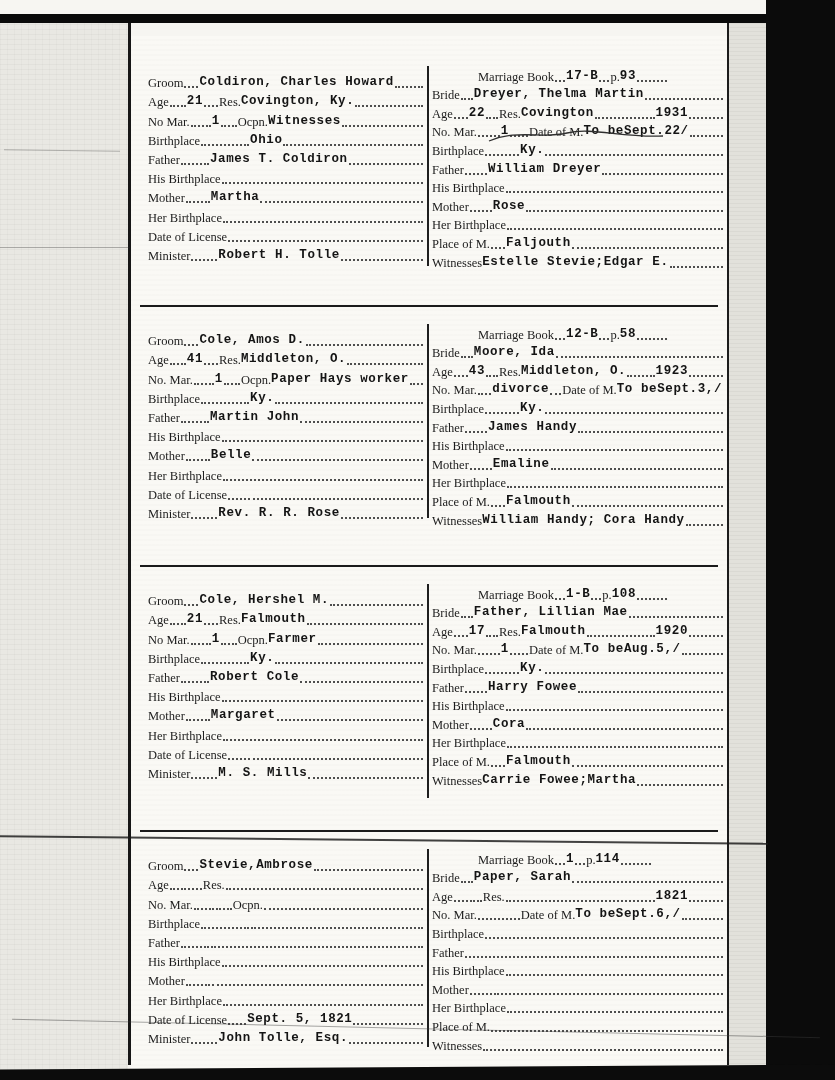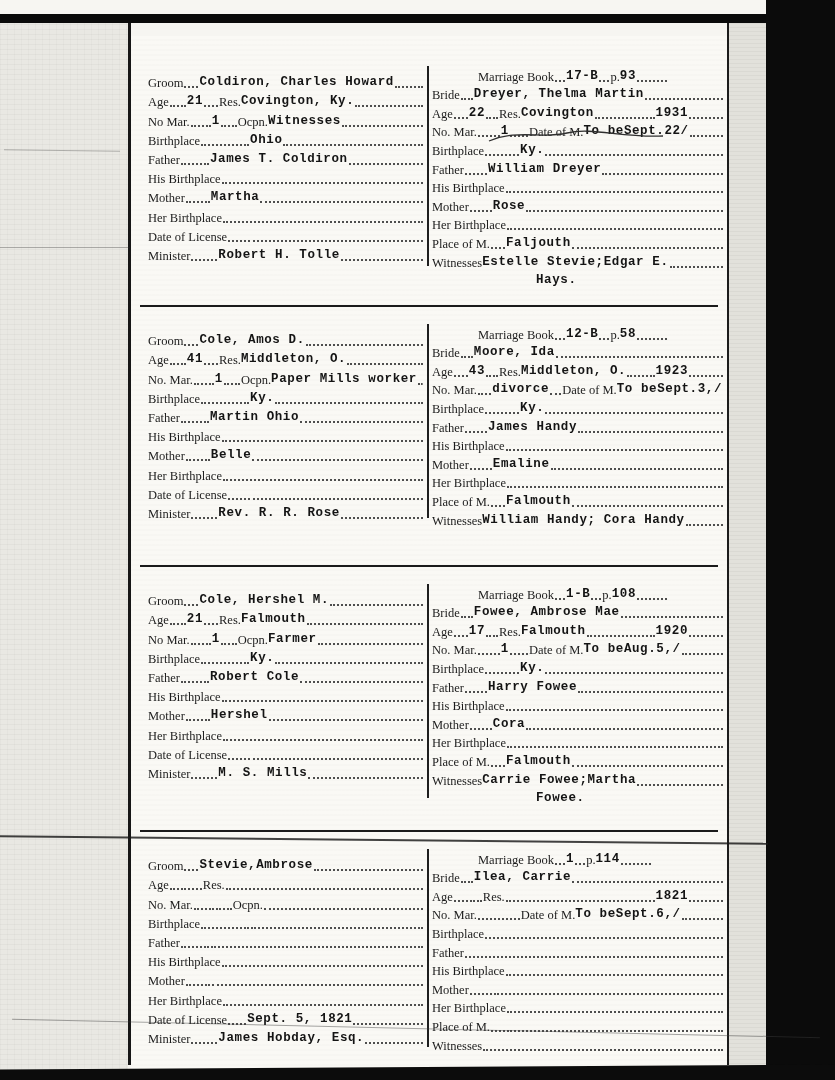--- a/index.html
+++ b/index.html
@@ -188,23 +188,20 @@
             <span class="lbl">Place of M.</span>
             <span class="dots" style="width: 14px;"></span>
             <span class="val">Faljouth</span>
             <span class="dots fill"></span>
           </div>
           <div class="row">
             <span class="lbl">Witnesses</span>
             <span class="val">Estelle Stevie;Edgar E.</span>
             <span class="dots fill"></span>
           </div>
-          <div class="row wrap">
-            <span class="val">Hays.</span>
-          </div>
         </div>
     </div>
     <div class="record" id="rec1" style="top:286px;height:210px">
       <div class="vdiv" style="height:194px"></div>
       <div class="colL">
           <div class="row">
             <span class="lbl">Groom</span>
             <span class="dots" style="width: 14px;"></span>
             <span class="val">Cole, Amos D.</span>
             <span class="dots fill"></span>
@@ -217,33 +214,33 @@
             <span class="lbl">Res.</span>
             <span class="val">Middleton, O.</span>
             <span class="dots fill"></span>
           </div>
           <div class="row">
             <span class="lbl">No. Mar.</span>
             <span class="dots sh" style="width: 20px;"></span>
             <span class="val">1</span>
             <span class="dots sh" style="width: 16px;"></span>
             <span class="lbl">Ocpn.</span>
-            <span class="val">Paper Mills worker</span>
+            <span class="val">Paper Hays worker</span>
             <span class="dots fill"></span>
           </div>
           <div class="row">
             <span class="lbl">Birthplace</span>
             <span class="dots" style="width: 48px;"></span>
             <span class="val">Ky.</span>
             <span class="dots fill"></span>
           </div>
           <div class="row">
             <span class="lbl">Father</span>
             <span class="dots" style="width: 28px;"></span>
-            <span class="val">Martin Ohio</span>
+            <span class="val">Martin John</span>
             <span class="dots fill"></span>
           </div>
           <div class="row">
             <span class="lbl">His Birthplace</span>
             <span class="dots fill"></span>
           </div>
           <div class="row">
             <span class="lbl">Mother</span>
             <span class="dots" style="width: 24px;"></span>
             <span class="val">Belle</span>
@@ -380,21 +377,21 @@
             <span class="val">Robert Cole</span>
             <span class="dots fill"></span>
           </div>
           <div class="row">
             <span class="lbl">His Birthplace</span>
             <span class="dots fill"></span>
           </div>
           <div class="row">
             <span class="lbl">Mother</span>
             <span class="dots" style="width: 24px;"></span>
-            <span class="val">Hershel</span>
+            <span class="val">Margaret</span>
             <span class="dots fill"></span>
           </div>
           <div class="row">
             <span class="lbl">Her Birthplace</span>
             <span class="dots fill"></span>
           </div>
           <div class="row">
             <span class="lbl">Date of License</span>
             <span class="dots" style="width: 18px;"></span>
             <span class="val"></span>
@@ -413,21 +410,21 @@
             <span class="dots" style="width: 10px;"></span>
             <span class="val">1-B</span>
             <span class="dots" style="width: 10px;"></span>
             <span class="lbl">p.</span>
             <span class="val">108</span>
             <span class="dots" style="width: 30px;"></span>
           </div>
           <div class="row">
             <span class="lbl">Bride</span>
             <span class="dots" style="width: 12px;"></span>
-            <span class="val">Fowee, Ambrose Mae</span>
+            <span class="val">Father, Lillian Mae</span>
             <span class="dots fill"></span>
           </div>
           <div class="row">
             <span class="lbl">Age</span>
             <span class="dots" style="width: 14px;"></span>
             <span class="val">17</span>
             <span class="dots" style="width: 12px;"></span>
             <span class="lbl">Res.</span>
             <span class="val">Falmouth</span>
             <span class="dots fill"></span>
@@ -473,23 +470,20 @@
             <span class="lbl">Place of M.</span>
             <span class="dots" style="width: 14px;"></span>
             <span class="val">Falmouth</span>
             <span class="dots fill"></span>
           </div>
           <div class="row">
             <span class="lbl">Witnesses</span>
             <span class="val">Carrie Fowee;Martha</span>
             <span class="dots fill"></span>
           </div>
-          <div class="row wrap">
-            <span class="val">Fowee.</span>
-          </div>
         </div>
     </div>
     <div class="record" id="rec3" style="top:811px;height:210px">
       <div class="vdiv" style="height:198px"></div>
       <div class="colL">
           <div class="row">
             <span class="lbl">Groom</span>
             <span class="dots" style="width: 14px;"></span>
             <span class="val">Stevie,Ambrose</span>
             <span class="dots fill"></span>
@@ -540,38 +534,38 @@
           </div>
           <div class="row">
             <span class="lbl">Date of License</span>
             <span class="dots" style="width: 18px;"></span>
             <span class="val">Sept. 5, 1821</span>
             <span class="dots fill"></span>
           </div>
           <div class="row">
             <span class="lbl">Minister</span>
             <span class="dots" style="width: 26px;"></span>
-            <span class="val">James Hobday, Esq.</span>
+            <span class="val">John Tolle, Esq.</span>
             <span class="dots fill"></span>
           </div>
         </div>
       <div class="colR">
           <div class="row hdr">
             <span class="lbl">Marriage Book</span>
             <span class="dots" style="width: 10px;"></span>
             <span class="val">1</span>
             <span class="dots" style="width: 10px;"></span>
             <span class="lbl">p.</span>
             <span class="val">114</span>
             <span class="dots" style="width: 30px;"></span>
           </div>
           <div class="row">
             <span class="lbl">Bride</span>
             <span class="dots" style="width: 12px;"></span>
-            <span class="val">Ilea, Carrie</span>
+            <span class="val">Paper, Sarah</span>
             <span class="dots fill"></span>
           </div>
           <div class="row">
             <span class="lbl">Age</span>
             <span class="dots" style="width: 14px;"></span>
             <span class="val"></span>
             <span class="dots" style="width: 12px;"></span>
             <span class="lbl">Res.</span>
             <span class="val"></span>
             <span class="dots fill"></span>

